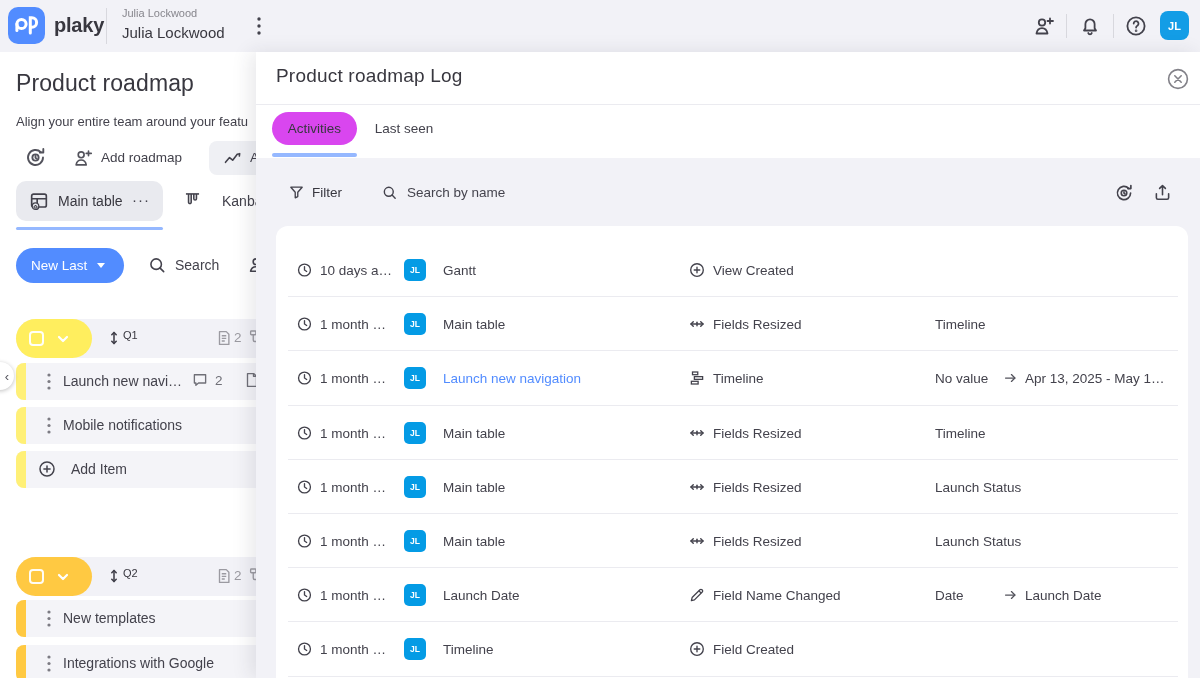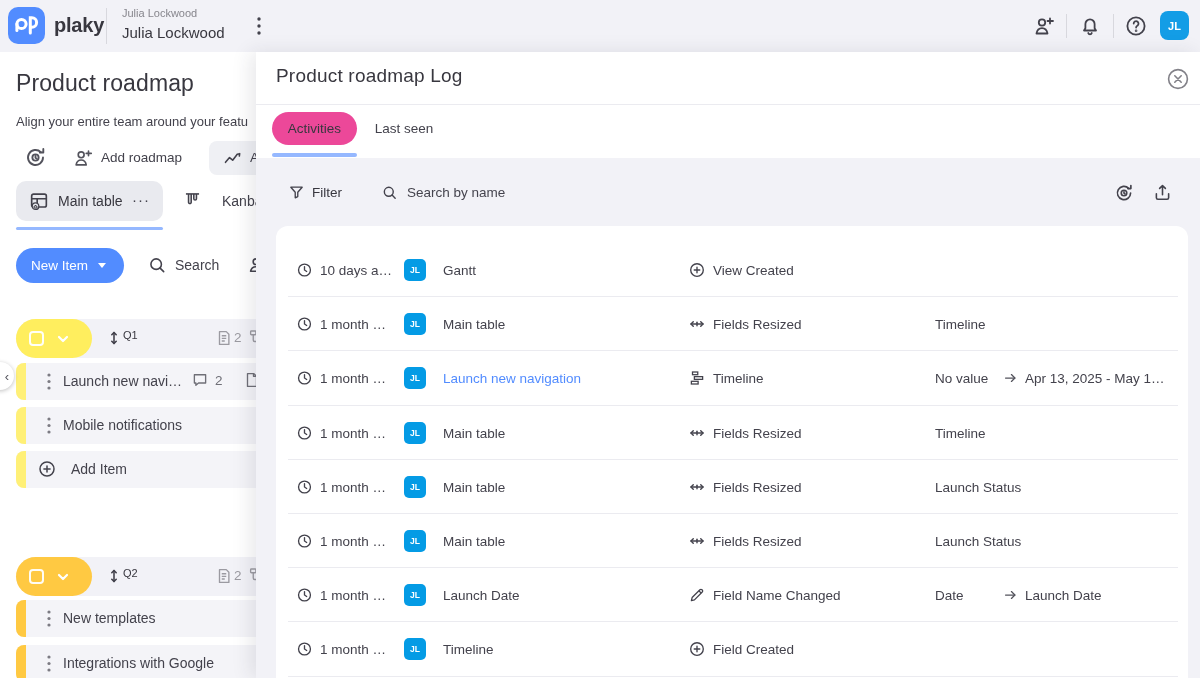--- a/index.html
+++ b/index.html
@@ -59,21 +59,21 @@
   .item-right svg { width:18px; height:18px; }
   .item-plus { position:absolute; left:21px; top:8px; width:20px; height:20px; color:#43424c; }
   .collapse-handle { position:absolute; left:-14px; top:310px; width:28px; height:28px; border-radius:50%; background:#fff; box-shadow:0 1px 4px rgba(0,0,0,.25); }
   .collapse-handle span { position:absolute; right:5px; top:7px; color:#53535c; font-size:13px; }
   
   .overlay { position:absolute; left:256px; top:0; width:944px; height:626px; background:#f2f2f7; box-shadow:-6px 0 18px rgba(40,40,60,.10); }
   .ov-header { position:relative; height:53px; background:#fff; border-bottom:1px solid #ebebf0; }
   .ov-title { position:absolute; left:20px; top:13px; font-size:19px; letter-spacing:.2px; font-weight:500; color:#38373f; }
   .ov-close { position:absolute; left:910px; top:15px; width:24px; height:24px; color:#828188; }
   .ov-tabs { position:relative; height:53px; background:#fff; }
-  .ov-tab-pill { position:absolute; left:16px; top:7px; width:85px; height:33px; border-radius:17px; background:#ec4899; display:flex; align-items:center; justify-content:center; font-size:13.5px; color:#38373f; }
+  .ov-tab-pill { position:absolute; left:16px; top:7px; width:85px; height:33px; border-radius:17px; background:#d946ef; display:flex; align-items:center; justify-content:center; font-size:13.5px; color:#38373f; }
   .ov-tab2 { position:absolute; left:112px; top:7px; width:72px; height:33px; display:flex; align-items:center; justify-content:center; font-size:13.5px; color:#43424c; }
   .ov-tab-underline { position:absolute; left:16px; top:48px; width:85px; height:3.5px; border-radius:2px; background:#95b8ff; }
   .ov-body { position:relative; height:520px; }
   .flt-funnel { position:absolute; left:32px; top:26px; width:17px; height:17px; color:#43424c; }
   .flt-label { position:absolute; left:56px; top:27px; font-size:13.5px; color:#38373f; }
   .flt-search-icon { position:absolute; left:125px; top:26px; width:17px; height:17px; color:#43424c; }
   .flt-search-label { position:absolute; left:151px; top:27px; font-size:13.5px; color:#45444e; }
   .flt-history { position:absolute; left:857px; top:24px; width:22px; height:22px; color:#43424c; }
   .flt-export { position:absolute; left:896px; top:24px; width:21px; height:21px; color:#43424c; }
   .card { position:absolute; left:20px; top:68px; width:912px; height:470px; background:#fff; border-radius:12px; }
@@ -184,21 +184,21 @@
     <div class="sb-tab-underline"></div>
     <div class="tab-kanban-icon">
       <svg viewBox="0 0 24 24" fill="none" stroke="currentColor" stroke-width="1.8" stroke-linejoin="round">
         <path d="M4.5 4.5h15"></path>
           <path d="M7.5 4.5v9.5a1.5 1.5 0 001.5 1.5h0a1.5 1.5 0 001.5-1.5V4.5"></path>
           <path d="M13.5 4.5v5.5a1.5 1.5 0 001.5 1.5h0a1.5 1.5 0 001.5-1.5V4.5"></path>
       </svg>
     </div>
     <div class="tab-kanban-label">Kanban</div>
     <div class="new-item-btn">
-      <span class="new-item-label">New Item</span>
+      <span class="new-item-label">New Last</span>
       <span class="new-item-caret"></span>
     </div>
     <div class="sb-search-icon">
       <svg viewBox="0 0 24 24" fill="none" stroke="currentColor" stroke-width="1.9" stroke-linecap="round">
         <circle cx="11" cy="11" r="6.3"></circle>
           <path d="M15.7 15.7L20 20"></path>
       </svg>
     </div>
     <div class="sb-search-label">Search</div>
     <div class="sb-person-icon">

